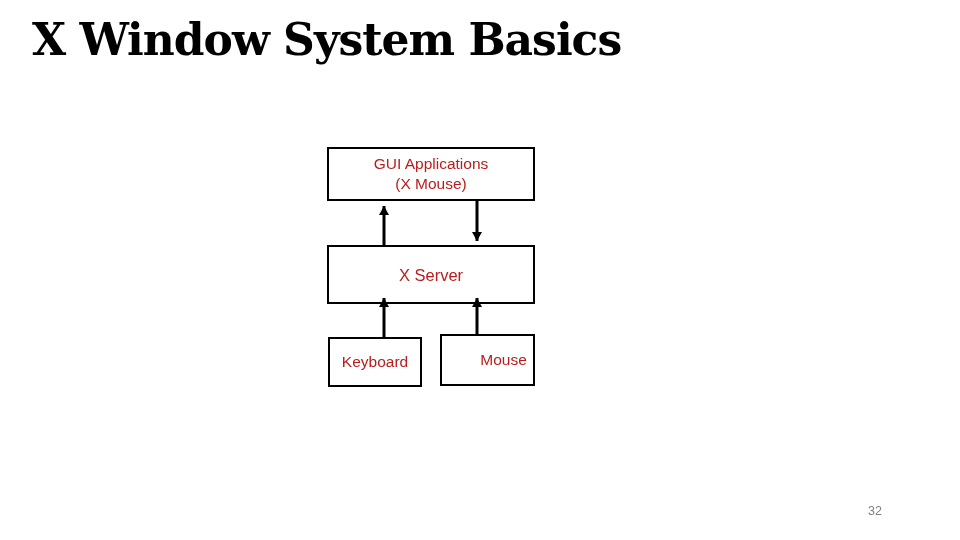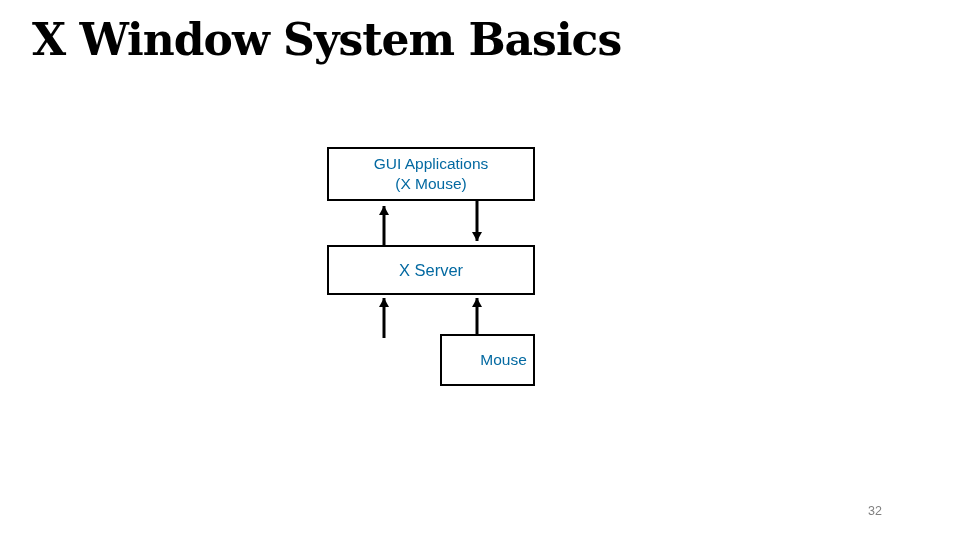--- a/index.html
+++ b/index.html
@@ -37,25 +37,25 @@
     display: flex;
     flex-direction: column;
     align-items: center;
     justify-content: center;
     text-align: center;
     color: #1a1a1a;
   }
   .dbox .bline {
     font-size: 15.5px;
     line-height: 20px;
-    color: #0369a1;
+    color: #b91c1c;
     text-align: center;
   }
   #gui-box      { left: 327px; top: 147px; width: 208px; height: 54px; }
-  #server-box   { left: 327px; top: 245px; width: 208px; height: 50px; }
+  #server-box   { left: 327px; top: 245px; width: 208px; height: 59px; }
   #keyboard-box { left: 328px; top: 337px; width: 94px;  height: 50px; }
   #mouse-box    { left: 440px; top: 334px; width: 95px;  height: 52px; padding-left: 32px; }
   #server-box .bline { font-size: 16.5px; }
   .arrow-layer {
     position: absolute;
     left: 0;
     top: 0;
     width: 960px;
     height: 540px;
     pointer-events: none;
@@ -77,20 +77,23 @@
 
   <div class="dbox" id="gui-box">
     <span class="bline">GUI Applications</span>
     <span class="bline">(X Mouse)</span>
   </div>
 
   <div class="dbox" id="server-box">
     <span class="bline">X Server</span>
   </div>
 
+  <div class="dbox" id="keyboard-box">
+    <span class="bline">Keyboard</span>
+  </div>
 
   <div class="dbox" id="mouse-box">
     <span class="bline">Mouse</span>
   </div>
 
   <svg class="arrow-layer" width="960" height="540" viewBox="0 0 960 540" xmlns="http://www.w3.org/2000/svg">
     <defs>
       <marker id="arrowhead" markerUnits="userSpaceOnUse" markerWidth="14" markerHeight="14" refX="9" refY="6" orient="auto">
         <path d="M0,1 L9,6 L0,11 Z" fill="#000000"></path>
       </marker>

